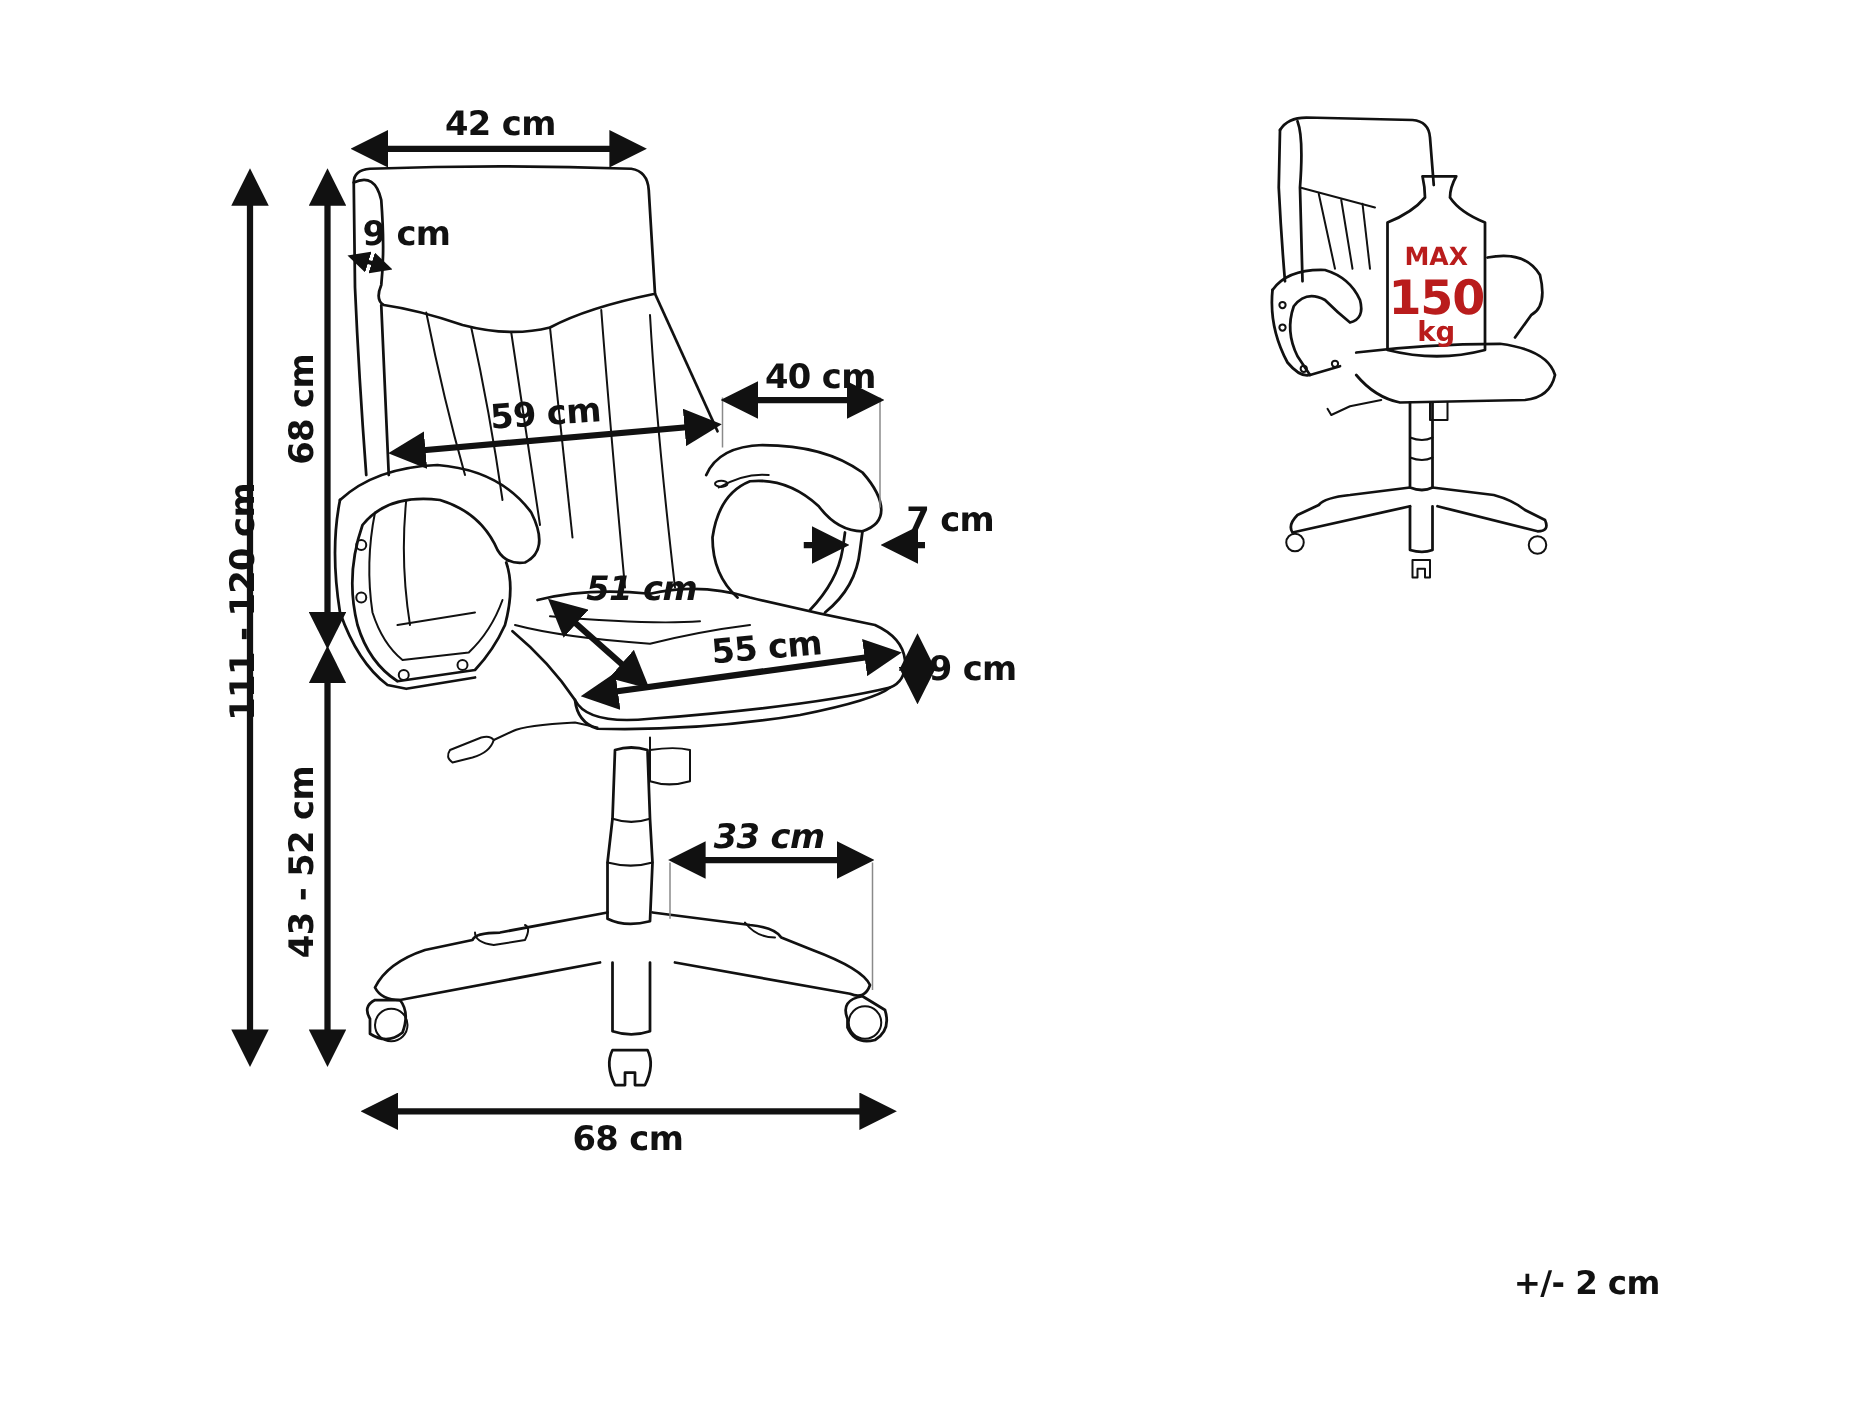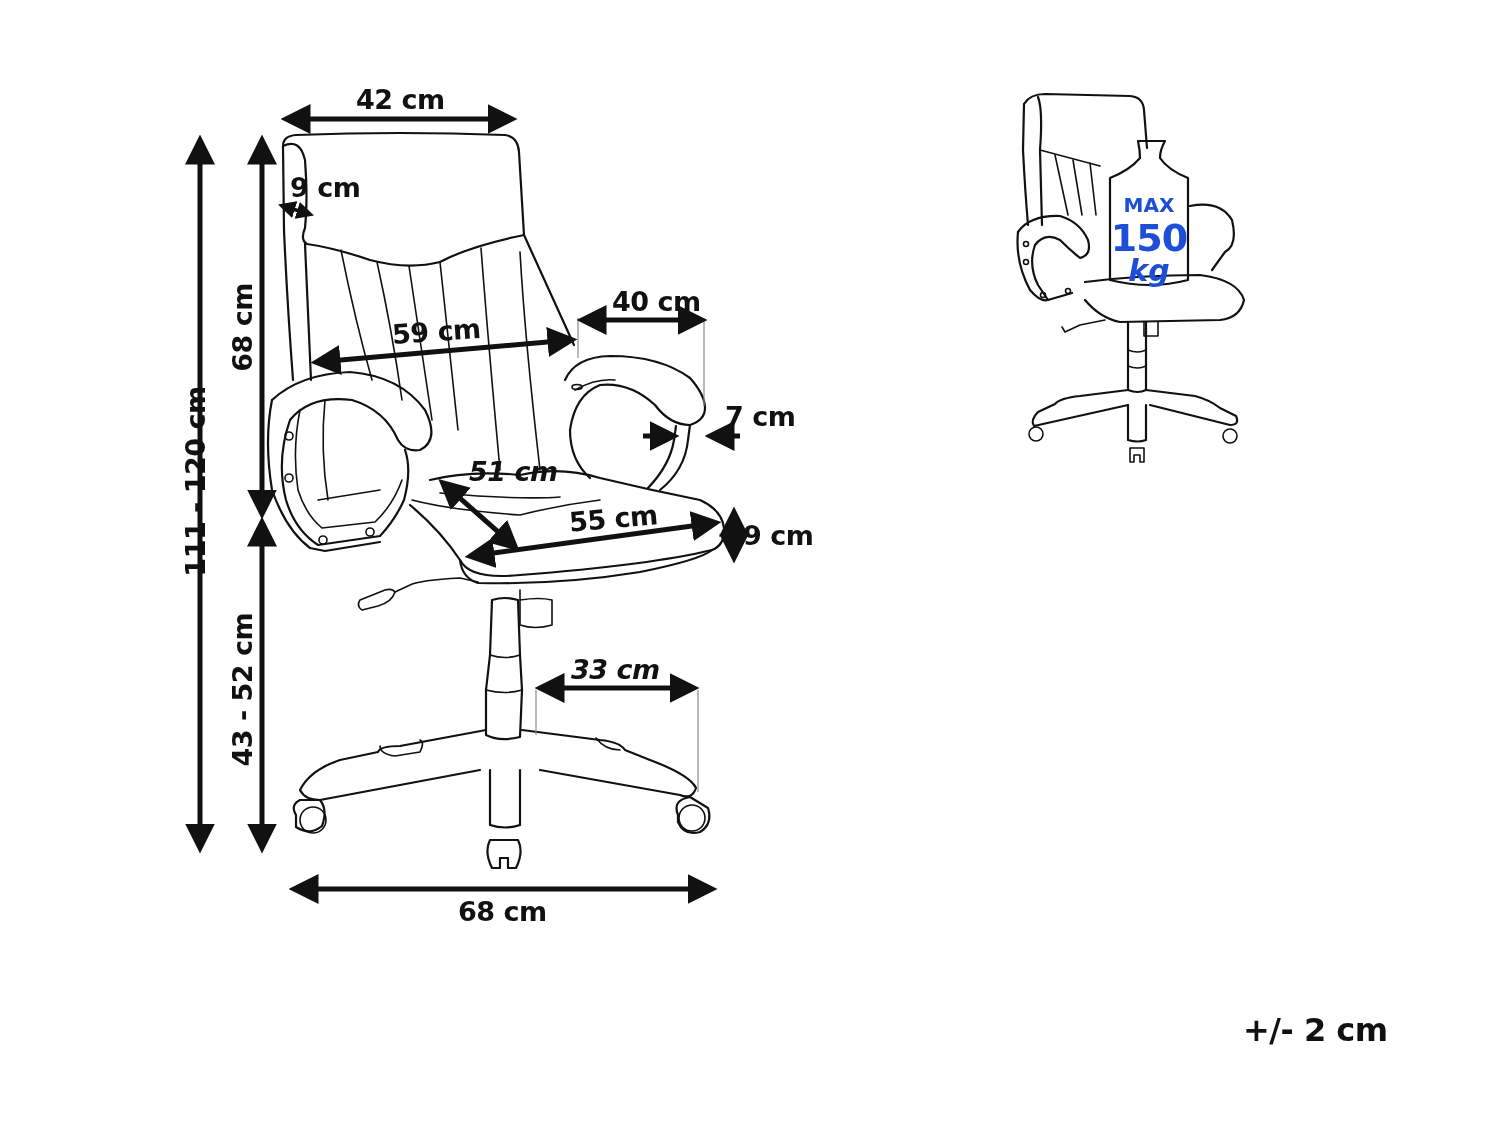--- a/index.html
+++ b/index.html
@@ -7,24 +7,24 @@
          font-family: "DejaVu Sans", sans-serif; }
   #canvas { position: absolute; left: 0; top: 0; width: 1500px; height: 1125px; }
   .lbl { position: absolute; font-family: "DejaVu Sans", sans-serif; font-weight: bold;
          color: #111111; white-space: nowrap; font-size: 27px; letter-spacing: -0.5px; line-height: 1; }
   .rot { transform-origin: center center; transform: rotate(-90deg); }
   .ln { fill: none; stroke: #111; stroke-width: 2.2; stroke-linejoin: round; stroke-linecap: round; }
   .thin { fill: none; stroke: #111; stroke-width: 1.6; stroke-linejoin: round; stroke-linecap: round; }
   .guide { fill: none; stroke: #8a8a8a; stroke-width: 1.2; }
   .dim { fill: none; stroke: #111; stroke-width: 5; }
   #max-badge { position: absolute; left: 1106px; top: 182px; width: 86px; height: 100px;
-               text-align: center; color: #1d4ed8; font-weight: bold; font-family: "DejaVu Sans", sans-serif; }
+               text-align: center; color: #b91c1c; font-weight: bold; font-family: "DejaVu Sans", sans-serif; }
   #max-badge .m { font-size: 20px; display: block; margin-top: 13px; line-height: 1; }
   #max-badge .n { font-size: 38px; display: block; line-height: 1; margin-top: 4px; letter-spacing: -1px; }
-  #max-badge .k { font-size: 30px; display: block; line-height: 1; margin-top: -1px; font-style: italic; }
+  #max-badge .k { font-size: 22px; display: block; line-height: 1; margin-top: -1px; }
 </style>
 </head>
 <body>
 
 <svg id="canvas" viewBox="0 0 1500 1125" xmlns="http://www.w3.org/2000/svg">
   <defs>
     <marker id="ah" markerWidth="6" markerHeight="6" refX="4.5" refY="3" orient="auto-start-reverse" markerUnits="strokeWidth">
       <path d="M0,0 L6,3 L0,6 Z" fill="#111"></path>
     </marker>
     <marker id="ahs" markerWidth="5" markerHeight="5" refX="3.5" refY="2.5" orient="auto-start-reverse" markerUnits="strokeWidth">
@@ -175,13 +175,13 @@
 <div class="lbl" style="left:743px; top:522px;">9 cm</div>
 <div class="lbl" style="left:571px; top:656px;font-style:italic;">33 cm</div>
 <div class="lbl" style="left:458px; top:898px;">68 cm</div>
 
 <div id="max-badge">
   <span class="m">MAX</span>
   <span class="n">150</span>
   <span class="k">kg</span>
 </div>
 
-<div class="lbl" style="left:1211px; top:1014px; font-size:32px;margin-left:32px;">+/- 2 cm</div>
+<div class="lbl" style="left:1211px; top:1014px; font-size:26px;">+/- 2 cm</div>
 
 </body></html>

